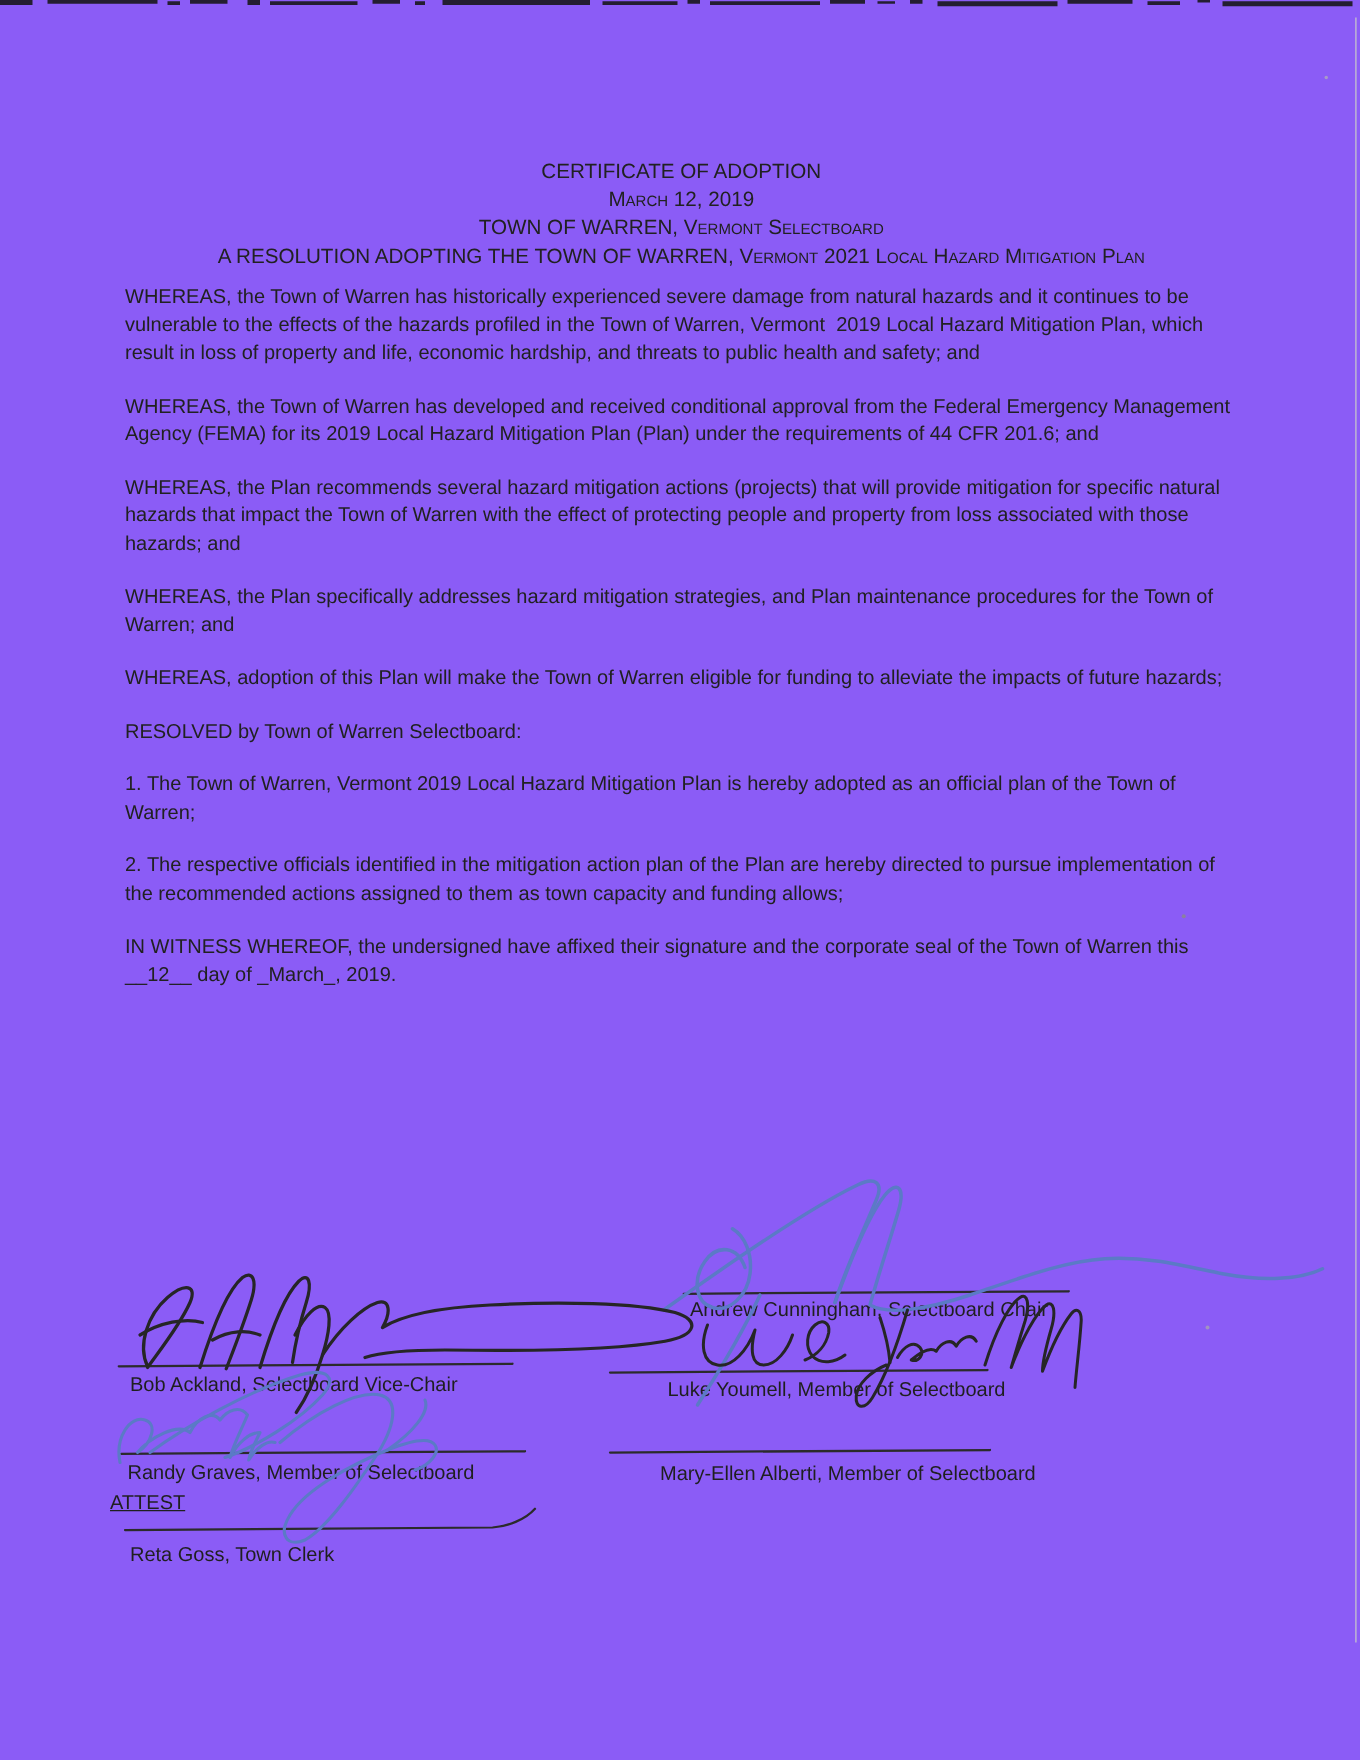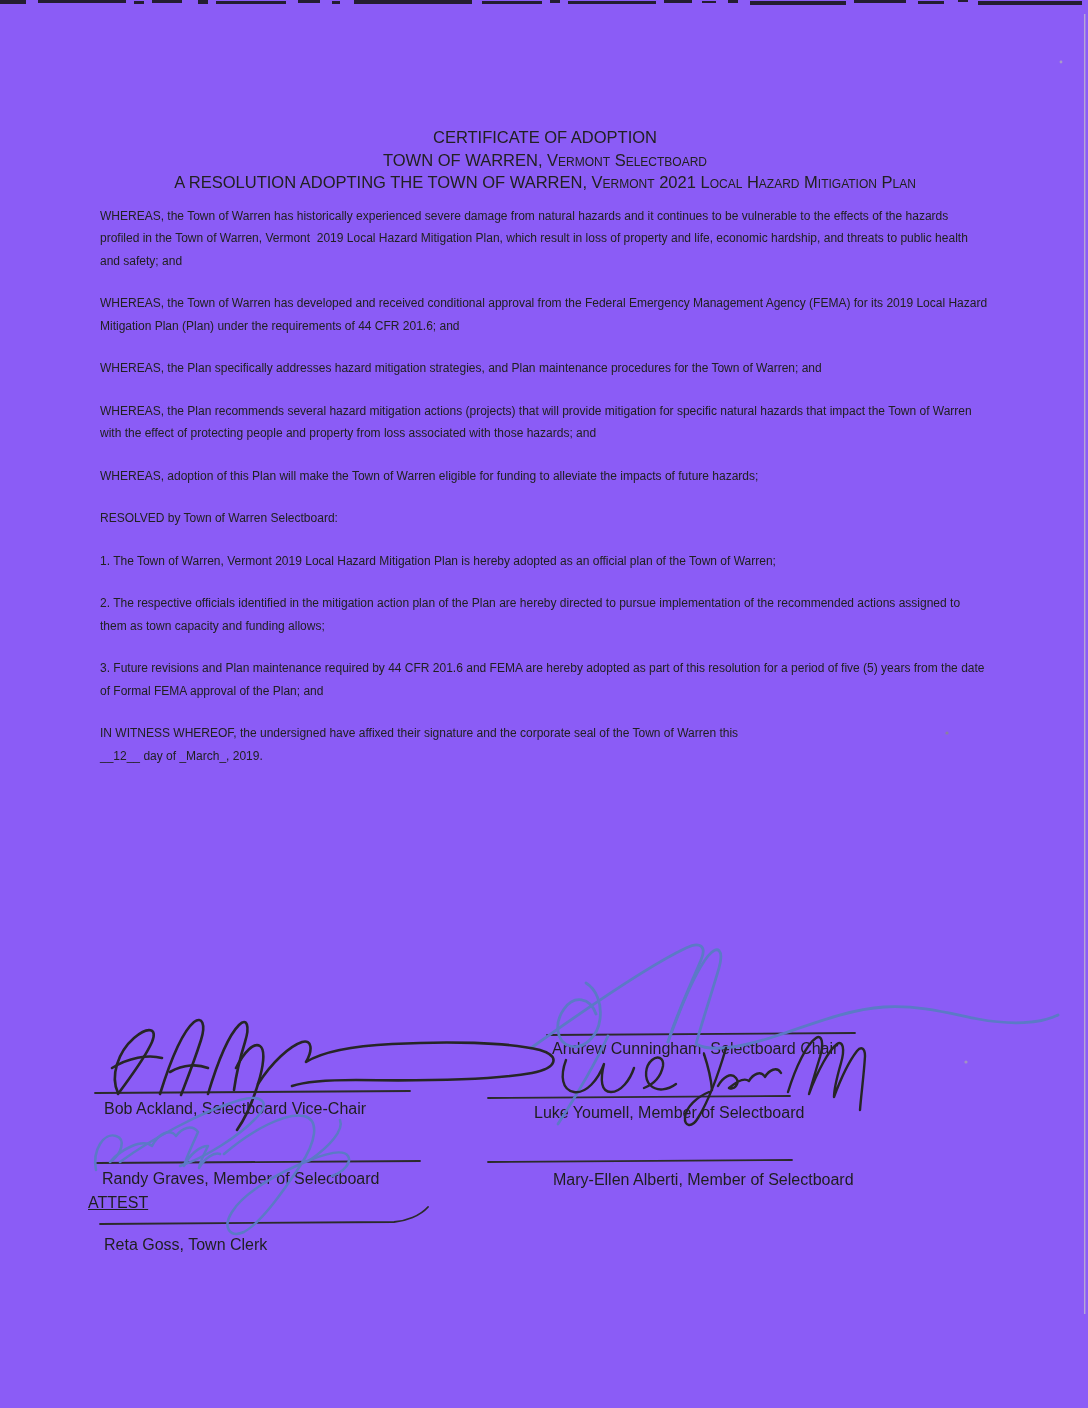--- a/index.html
+++ b/index.html
@@ -12,21 +12,21 @@
     color:#212121;
     padding-left:39px;
   }
   .content{
     position:absolute;left:100px;top:126px;width:890px;
   }
   .doc-header{ text-align:center; line-height:22.5px; margin-bottom:11px;}
   .doc-header div{font-size:16.5px;}
   .sc{font-variant:small-caps;}
   .body-text p{
-    font-size:12px;
+    font-size:16px;
     line-height:22.5px;
     margin:0 0 20px 0;
     white-space:pre-wrap;
   }
   .body-text p.tight{margin-bottom:0;}
   
   .sig-label{
     position:absolute;
     font-size:16px;
     color:#1f1f1f;
@@ -38,44 +38,44 @@
   }
 </style>
 </head>
 <body>
 
 <div class="page">
 
   <div class="content">
     <div class="doc-header">
       <div>CERTIFICATE OF ADOPTION</div>
+      <div class="sc">March 12, 2019</div>
       <div class="sc">TOWN OF WARREN, Vermont Selectboard</div>
       <div class="sc">A RESOLUTION ADOPTING THE TOWN OF WARREN, Vermont 2021 Local Hazard Mitigation Plan</div>
     </div>
 
     <div class="body-text">
       <p>WHEREAS, the Town of Warren has historically experienced severe damage from natural hazards and it continues to be vulnerable to the effects of the hazards profiled in the Town of Warren, Vermont  2019 Local Hazard Mitigation Plan, which result in loss of property and life, economic hardship, and threats to public health and safety; and</p>
       <p>WHEREAS, the Town of Warren has developed and received conditional approval from the Federal Emergency Management Agency (FEMA) for its 2019 Local Hazard Mitigation Plan (Plan) under the requirements of 44 CFR 201.6; and</p>
+      <p>WHEREAS, the Plan recommends several hazard mitigation actions (projects) that will provide mitigation for specific natural hazards that impact the Town of Warren with the effect of protecting people and property from loss associated with those hazards; and</p>
       <p>WHEREAS, the Plan specifically addresses hazard mitigation strategies, and Plan maintenance procedures for the Town of Warren; and</p>
-      <p>WHEREAS, the Plan recommends several hazard mitigation actions (projects) that will provide mitigation for specific natural hazards that impact the Town of Warren with the effect of protecting people and property from loss associated with those hazards; and</p>
       <p>WHEREAS, adoption of this Plan will make the Town of Warren eligible for funding to alleviate the impacts of future hazards;</p>
       <p>RESOLVED by Town of Warren Selectboard:</p>
       <p>1. The Town of Warren, Vermont 2019 Local Hazard Mitigation Plan is hereby adopted as an official plan of the Town of Warren;</p>
       <p>2. The respective officials identified in the mitigation action plan of the Plan are hereby directed to pursue implementation of the recommended actions assigned to them as town capacity and funding allows;</p>
-      <p>3. Future revisions and Plan maintenance required by 44 CFR 201.6 and FEMA are hereby adopted as part of this resolution for a period of five (5) years from the date of Formal FEMA approval of the Plan; and</p>
       <p class="tight">IN WITNESS WHEREOF, the undersigned have affixed their signature and the corporate seal of the Town of Warren this</p>
       <p>__12__ day of _March_, 2019.</p>
     </div>
   </div>
 
   <div class="sig-label" style="left:552px;top:1040px;">Andrew Cunningham, Selectboard Chair</div>
   <div class="sig-label" style="left:104px;top:1100px;">Bob Ackland, Selectboard Vice-Chair</div>
   <div class="sig-label" style="left:534px;top:1104px;">Luke Youmell, Member of Selectboard</div>
   <div class="sig-label" style="left:102px;top:1170px;">Randy Graves, Member of Selectboard</div>
-  <div class="sig-label" style="left:553px;top:1171px;">Mary-Ellen Alberti, Member of Selectboard</div>
+  <div class="sig-label" style="left:528px;top:1171px;">Mary-Ellen Alberti, Member of Selectboard</div>
   <div class="sig-label" style="left:88px;top:1194px;text-decoration:underline;">ATTEST</div>
   <div class="sig-label" style="left:104px;top:1236px;">Reta Goss, Town Clerk</div>
 
   <svg class="ink-overlay" viewBox="0 0 1088 1408">
 
     <g opacity="0.88">
       <rect x="0" y="0" width="26" height="4" fill="#161616"></rect>
       <rect x="38" y="0" width="88" height="3" fill="#161616"></rect>
       <rect x="134" y="1" width="10" height="3" fill="#161616"></rect>
       <rect x="152" y="0" width="30" height="3" fill="#161616"></rect>

